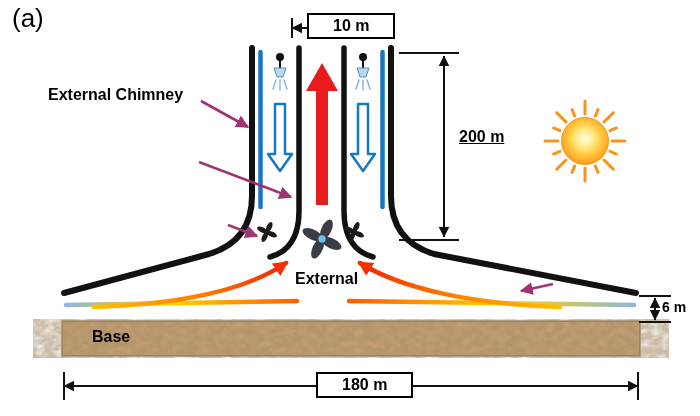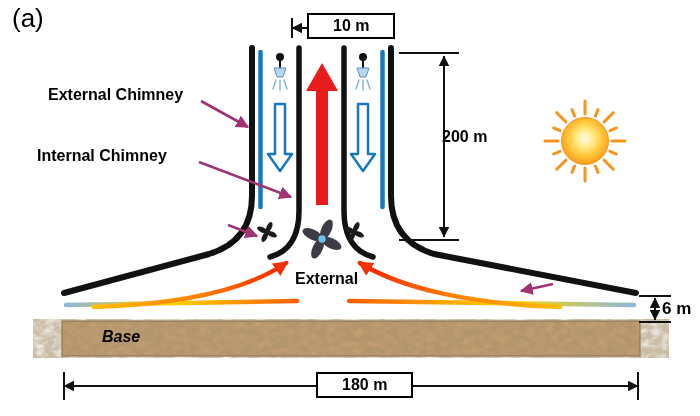--- a/index.html
+++ b/index.html
@@ -201,29 +201,28 @@
       <line class="sunray" x1="0" y1="-27" x2="0" y2="-40" transform="rotate(315)"></line>
       <line class="sunray" x1="0" y1="-27" x2="0" y2="-34" transform="rotate(337.5)"></line>
       <circle cx="0" cy="0" r="23.5" fill="url(#sunGrad)" stroke="#ef9a1a" stroke-width="1"></circle>
     </g>
   </svg>
 
   <div class="lbl panel" style="left:12px;top:4px;">(a)</div>
 
   <div class="lbl" style="left:48px;top:86px;">External Chimney</div>
 
-  <div class="lbl" style="left:37px;top:147px;">Internal Chimney</div>
 
 
   <div class="lbl boxed" style="left:307px;top:13px;">10 m</div>
 
-  <div class="lbl" style="left:442px;top:128px;">200 m</div>
+  <div class="lbl" style="left:459px;top:128px;text-decoration:underline;">200 m</div>
 
 
   <div class="lbl" style="left:295px;top:270px;">External</div>
 
-  <div class="lbl" style="left:662px;top:300px;font-size:17px;">6 m</div>
-
-  <div class="lbl" style="left:102px;top:328px;font-style:italic;">Base</div>
+  <div class="lbl" style="left:662px;top:300px;font-size:14px;">6 m</div>
+
+  <div class="lbl" style="left:92px;top:328px;">Base</div>
 
   <div class="lbl boxed" style="left:316px;top:372px;">180 m</div>
 
 </div>
 
 </body></html>

